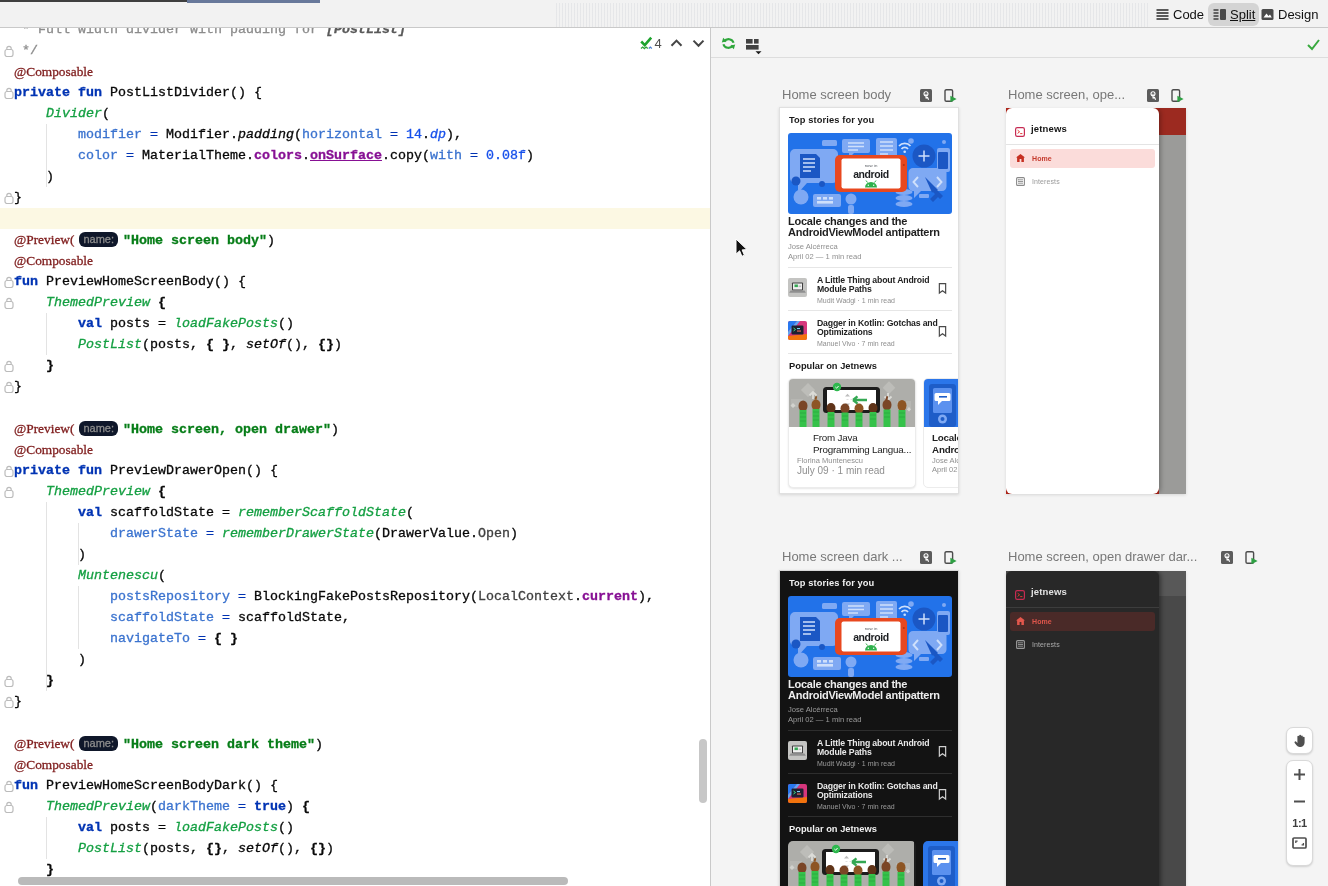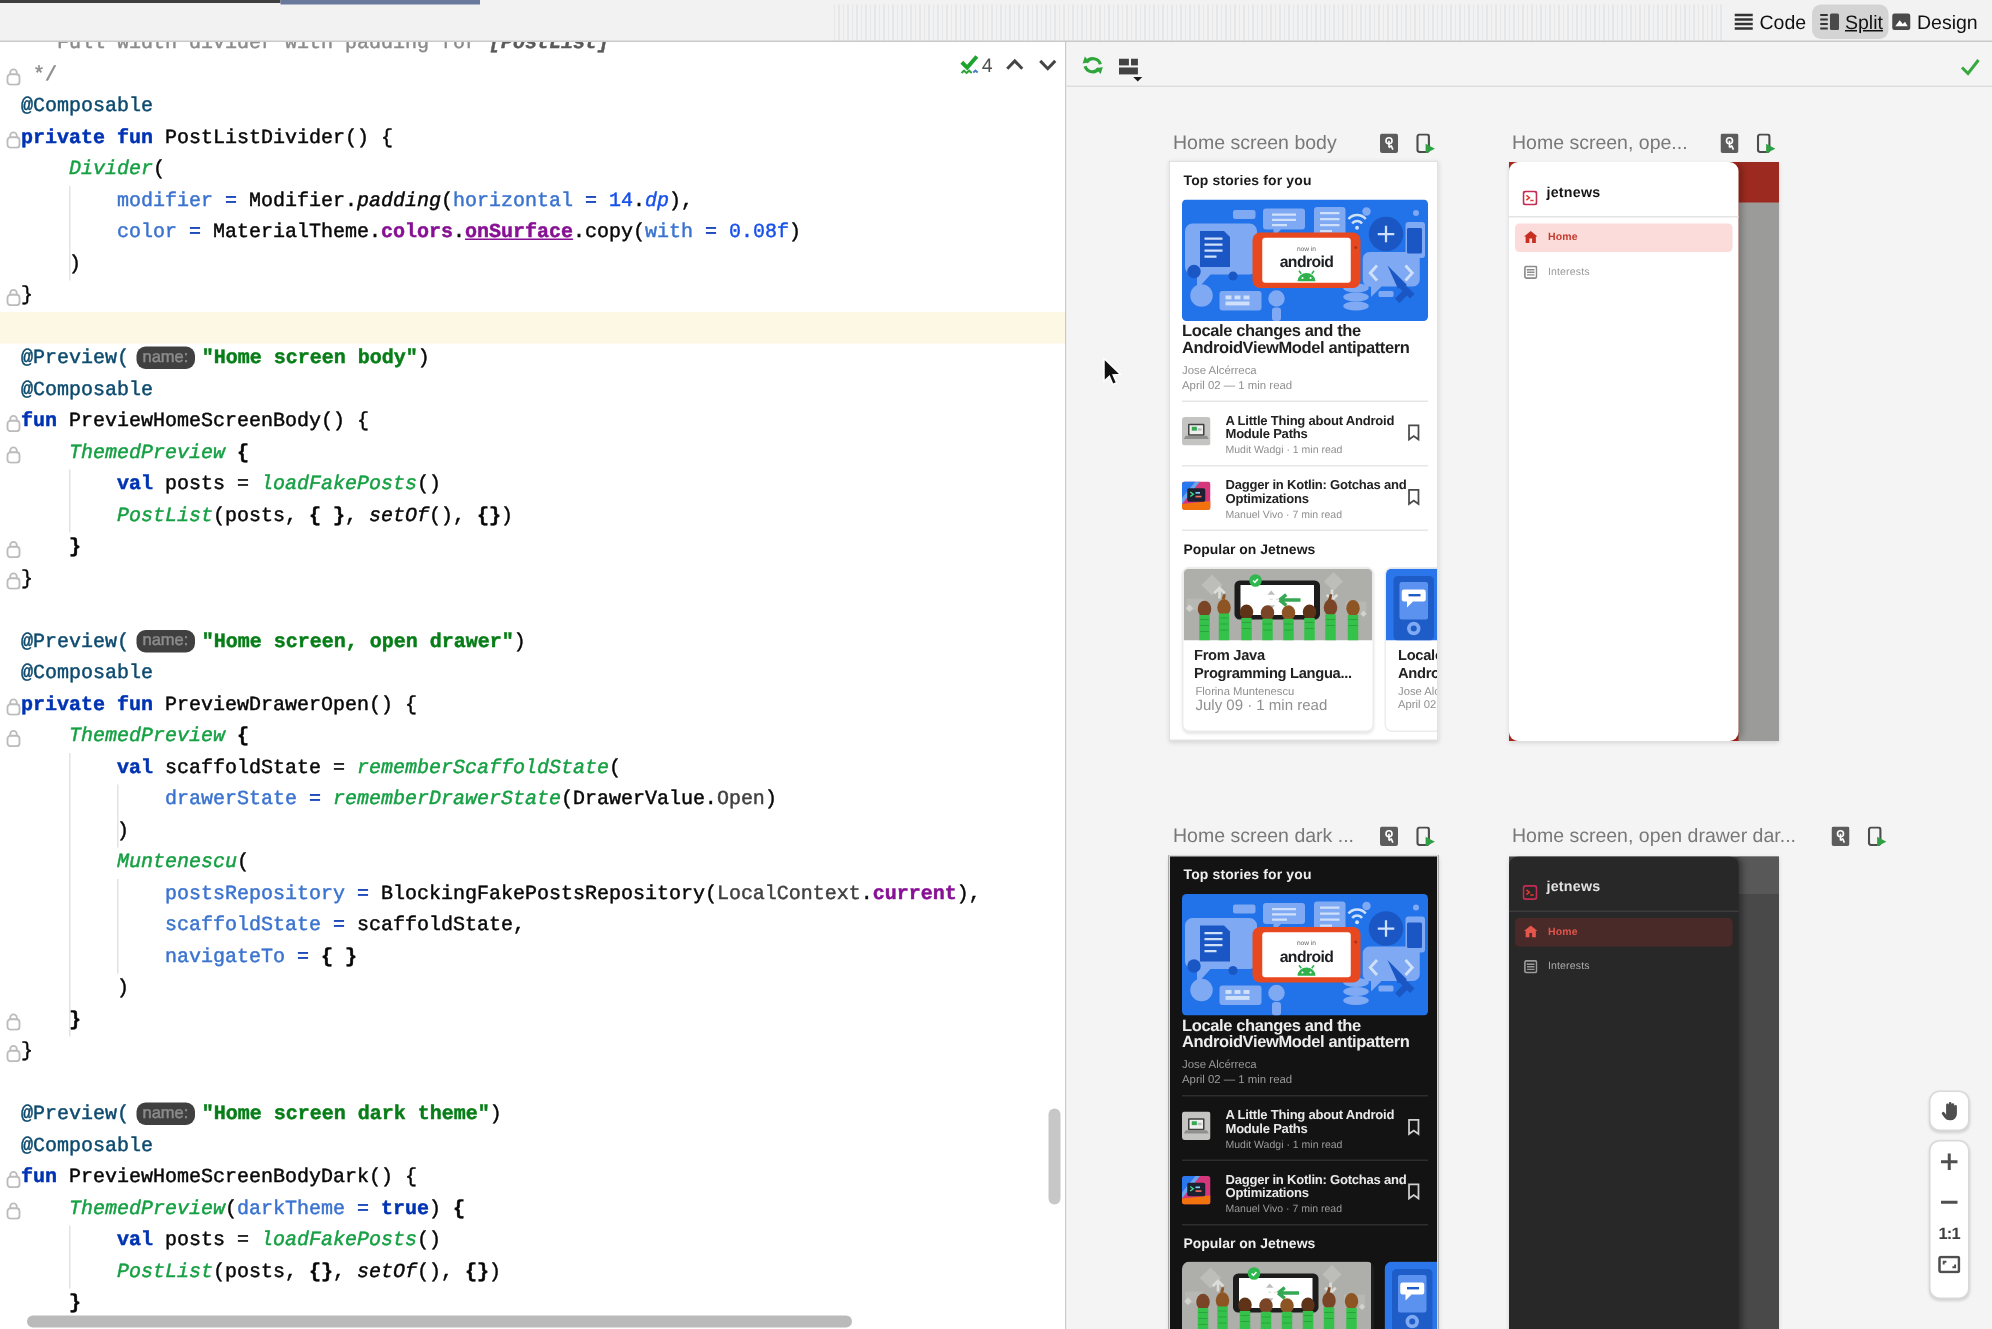--- a/index.html
+++ b/index.html
@@ -16,33 +16,33 @@
 .seg { top:4px; height:21px; display:flex; align-items:center; font-size:13px; color:#111; }
 .seg svg { margin-right:4px; }
 #seg-split-bg { left:1208px; top:3px; width:51px; height:23px; background:#d4d4d4; border-radius:6px; }
 
 
 #editor { left:0; top:28px; width:710px; height:858px; background:#ffffff; overflow:hidden; }
 #caretline { left:0; top:180px; width:710px; height:21px; background:#fcf8e3; }
 .cl { position:absolute; left:0; width:710px; height:21px; font-family:"Liberation Mono", monospace; font-size:13.34px; line-height:21px; white-space:pre; color:#080808; -webkit-text-stroke:0.3px; }
 .cl span { letter-spacing:0; }
 .k { color:#0033b3; font-weight:bold; }
-.a { color:#0c4a6e; }
+.a { color:#7f1d1d;font-family:Liberation Serif, serif; }
 .s { color:#067d17; font-weight:bold; }
 .g { color:#15a043; font-style:italic; }
 .p { color:#3b73cf; }
 .e { color:#0033b3; }
 .pu { color:#404040; }
 .pb { color:#871094; font-weight:bold; }
 .n { color:#1750eb; }
 .x { font-style:italic; }
 .b { font-weight:bold; }
 .cm { color:#8c8c8c; }
 .cmb { color:#5a5a5a; font-weight:bold; font-style:italic; }
-.hint { display:inline-block; background:#404040; color:#8c8c8c; font-family:"Liberation Sans",sans-serif; font-size:11px; line-height:15px; border-radius:6px; padding:0 4px; margin:0 -3px; vertical-align:1px; }
+.hint { display:inline-block; background:#0f172a; color:#8c8c8c; font-family:"Liberation Sans",sans-serif; font-size:11px; line-height:15px; border-radius:6px; padding:0 4px; margin:0 -3px; vertical-align:1px; }
 .guide { position:absolute; width:1px; background:#e3e3e3; }
 .fold { position:absolute; left:4px; width:10px; height:12px; opacity:0.85; }
 
 
 #vscroll { left:699px; top:711px; width:8px; height:64px; background:#b9b9b9; border-radius:4px; opacity:.8; }
 #hscroll { left:18px; top:849px; width:550px; height:8px; background:#aeaeae; border-radius:4px; opacity:.85; }
 
 
 #rpane { left:711px; top:28px; width:617px; height:858px; background:#f4f4f4; }
 #rtoolbar { left:0; top:0; width:617px; height:30px; border-bottom:1px solid #dddddd; }
@@ -428,21 +428,21 @@
 <rect x="52.5" y="33.5" width="7" height="14.5"></rect>
 <rect x="66.5" y="33.5" width="7" height="14.5"></rect>
 <rect x="80.5" y="33" width="7" height="15"></rect>
 <rect x="94.5" y="30.5" width="7" height="17.5"></rect>
 <rect x="109.5" y="31" width="7" height="17"></rect>
 </g>
 <g stroke="#2aa33e" stroke-width="0.7" fill="none">
 <path d="M11 34 h6 M11 38 h6 M11 42 h6 M24 33 h6 M24 37 h6 M24 41 h6 M39 36 h6 M39 40 h6 M53 37 h6 M53 41 h6 M67 37 h6 M67 41 h6 M81 36 h6 M81 40 h6 M95 34 h6 M95 38 h6 M110 34 h6 M110 38 h6"></path>
 </g>
 </svg>
-    <div class="abs" style="left:7px; top:53px; font-size:9.8px; font-weight:bold; color:#222; line-height:12.2px; letter-spacing:-0.2px;">From Java<br>Programming Langua...</div>
+    <div class="abs" style="left:24px; top:53px; font-size:9.8px; font-weight:normal; color:#222; line-height:12.2px; letter-spacing:-0.2px;">From Java<br>Programming Langua...</div>
     <div class="abs" style="left:8px; top:77px; font-size:7.5px; color:#8f8f8f;">Florina Muntenescu</div>
     <div class="abs" style="left:8px; top:86px; font-size:10px; color:#8f8f8f;">July 09 · 1 min read</div>
   </div>
   <div class="abs" style="left:143px; top:270px; width:128px; height:110px; border:1px solid #ececec; border-radius:5px; overflow:hidden; background:#fff;">
     <svg width="126" height="48" viewBox="0 0 126 48" style="display:block">
 <rect width="126" height="48" fill="#2b76ea"></rect>
 <rect x="5" y="5" width="27" height="43" rx="3" fill="#1e5dc8"></rect>
 <rect x="9" y="9" width="19" height="25" rx="1.5" fill="#5b91ef"></rect>
 <path d="M12 14 h13 a1.5 1.5 0 0 1 1.5 1.5 v5 a1.5 1.5 0 0 1 -1.5 1.5 h-7 l-4 4 v-4 h-2 a1.5 1.5 0 0 1 -1.5 -1.5 v-5 a1.5 1.5 0 0 1 1.5 -1.5 z" fill="#fff"></path>
 <rect x="15" y="17" width="8" height="1.6" fill="#1e5dc8"></rect>

